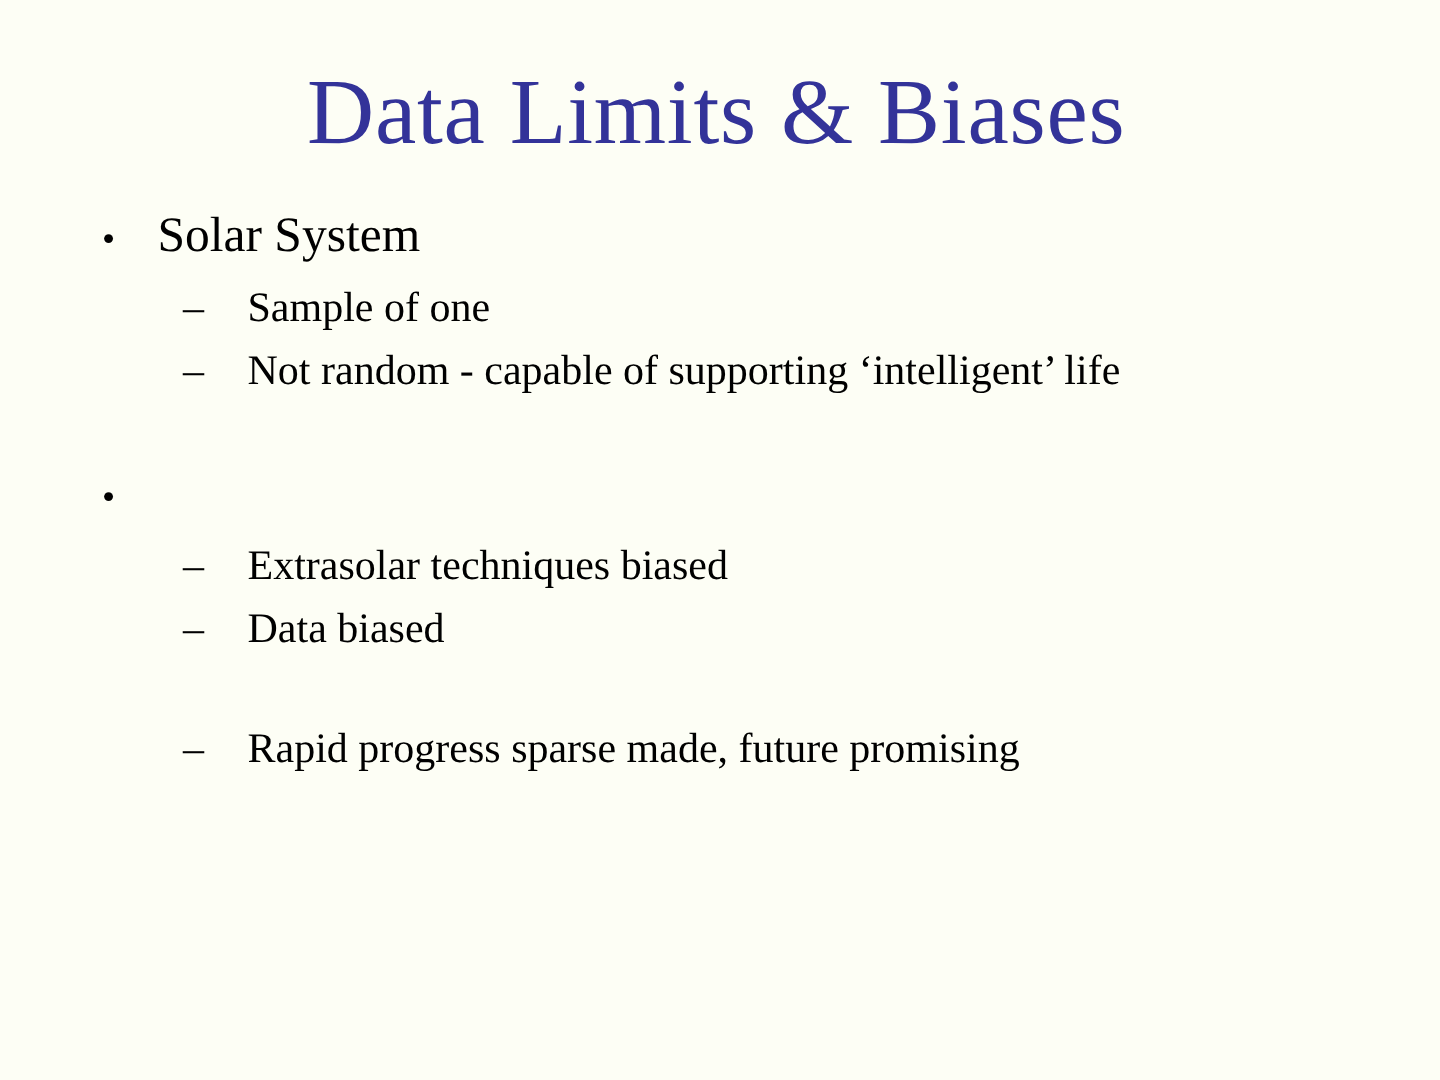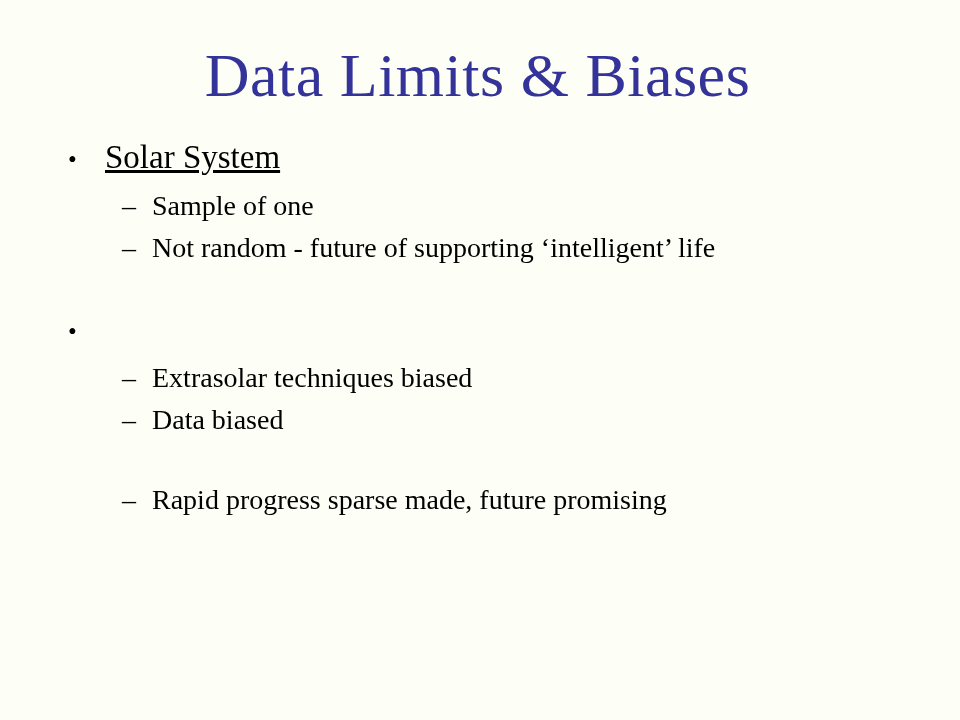--- a/index.html
+++ b/index.html
@@ -66,39 +66,39 @@
     flex: 0 0 45px;
     font-size: 25px;
     line-height: 42px;
     text-align: left;
     padding-left: 8px;
     box-sizing: border-box;
   }
   .lvl1 .btext {
     flex: 1 1 auto;
     white-space: nowrap;
-    text-decoration: underline;
   }
 
   
   .lvl2 {
     font-size: 28px;
     line-height: 42px;
     margin-left: 62px;
   }
   .lvl2 .marker {
     width: 30px;
     flex: 0 0 30px;
     font-size: 28px;
     line-height: 42px;
     text-align: left;
   }
   .lvl2 .btext {
     flex: 1 1 auto;
     white-space: nowrap;
+    margin-left: 13px;
   }
 
   .spacer-line {
     height: 42px;
   }
   .spacer-half {
     height: 38px;
   }
 </style>
 </head>
@@ -115,21 +115,21 @@
       <span class="btext">Solar System</span>
     </div>
 
     <div class="bullet-row lvl2">
       <span class="marker">–</span>
       <span class="btext">Sample of one</span>
     </div>
 
     <div class="bullet-row lvl2">
       <span class="marker">–</span>
-      <span class="btext">Not random - future of supporting ‘intelligent’ life</span>
+      <span class="btext">Not random - capable of supporting ‘intelligent’ life</span>
     </div>
 
     <div class="spacer-line"></div>
 
     <div class="bullet-row lvl1">
       <span class="marker">•</span>
     </div>
 
     <div class="bullet-row lvl2">
       <span class="marker">–</span>

